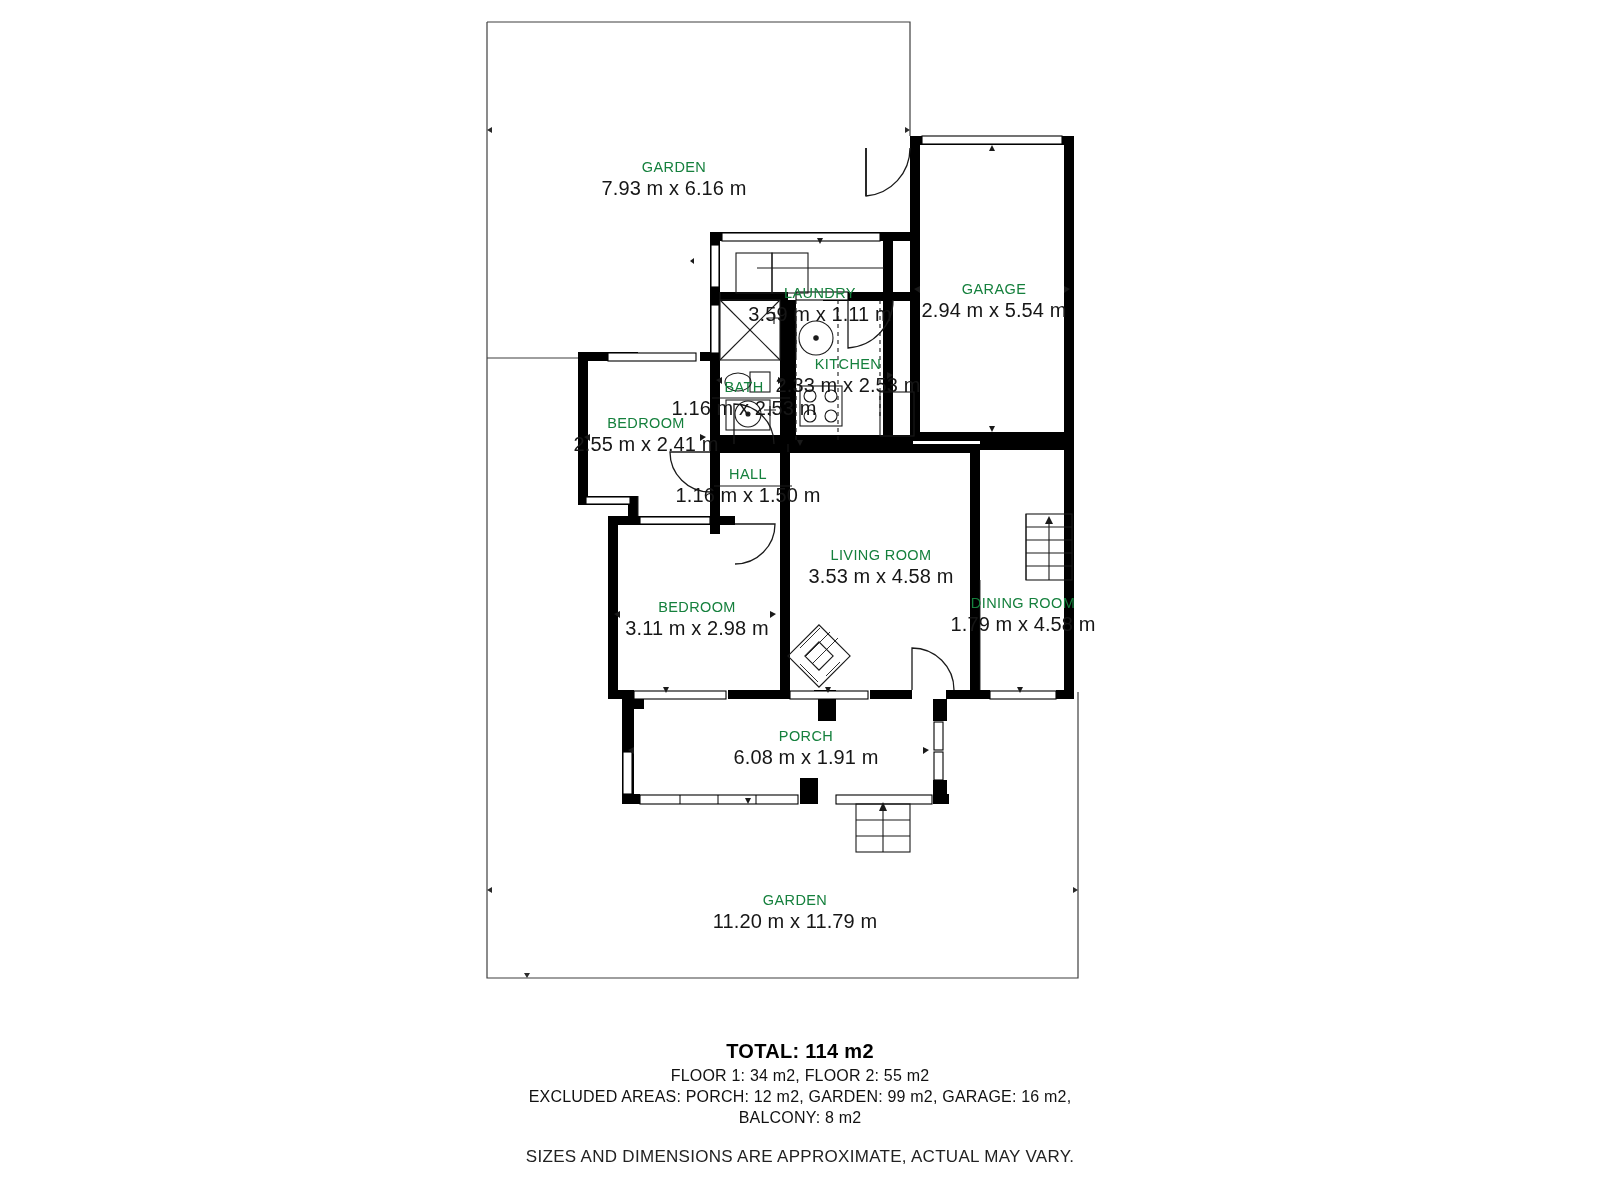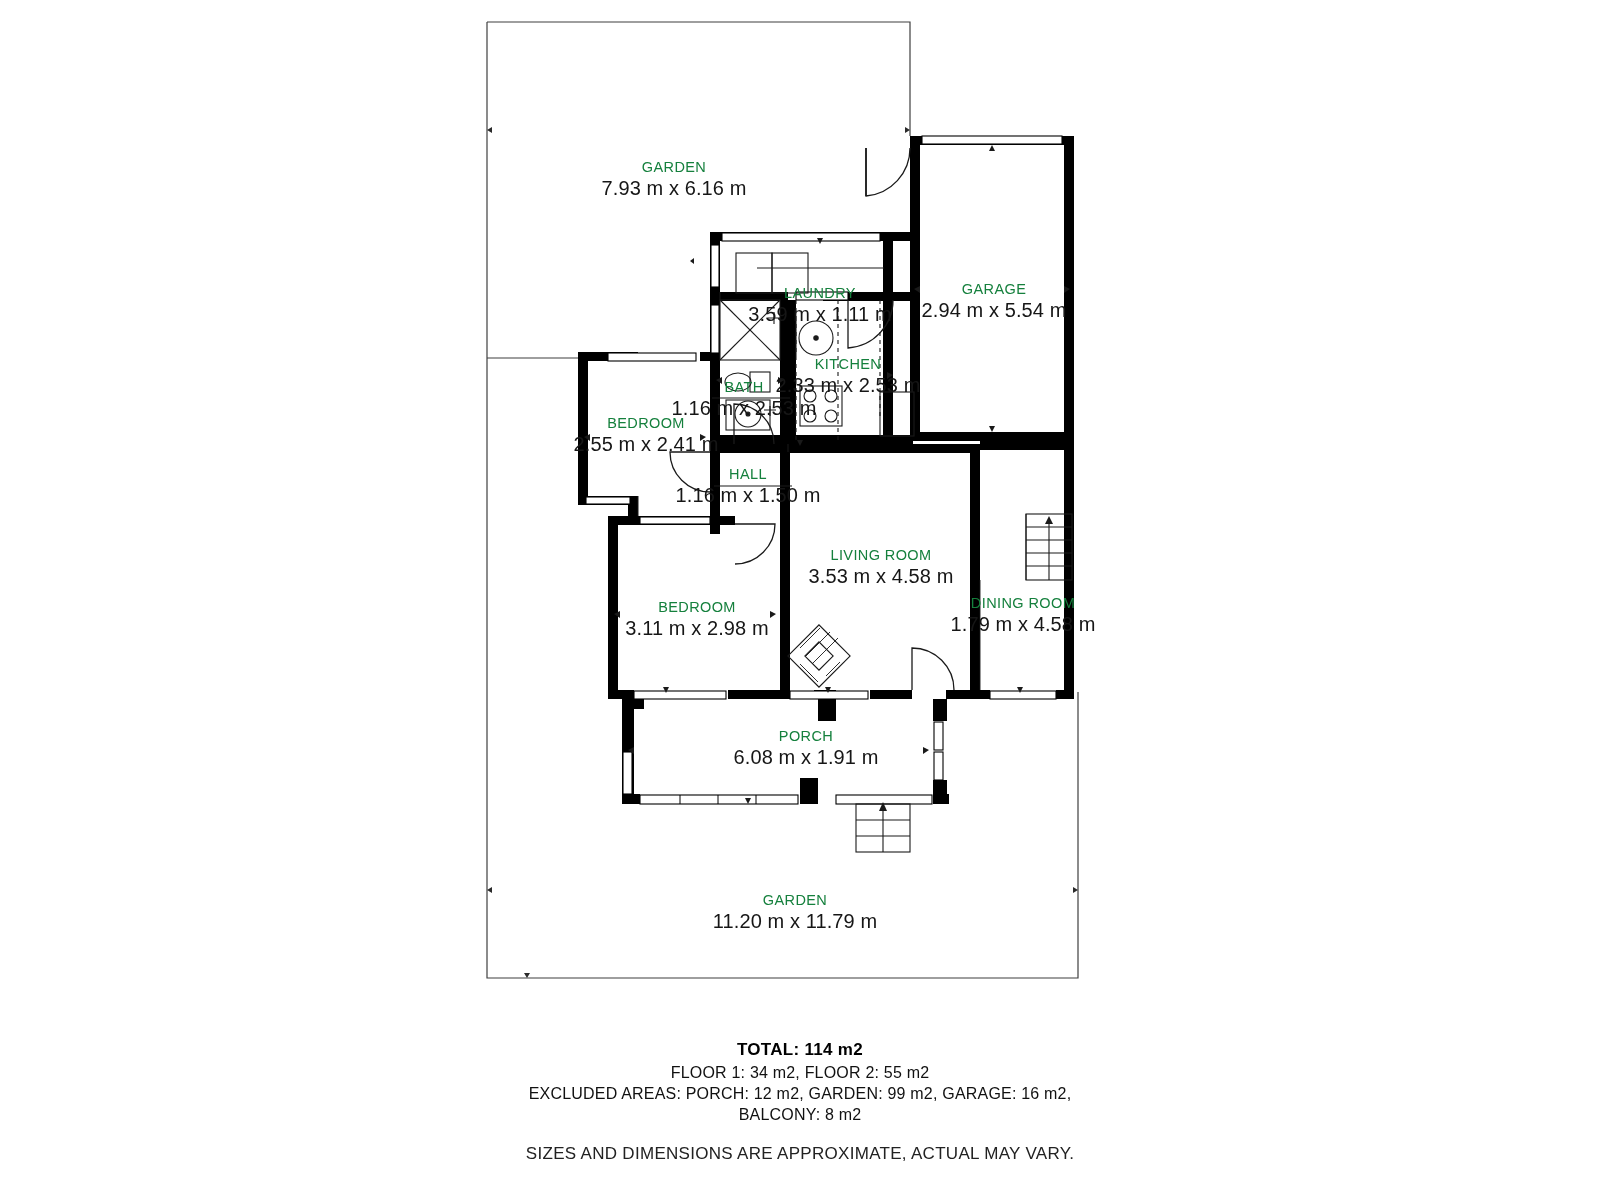--- a/index.html
+++ b/index.html
@@ -48,21 +48,21 @@
     display: block;
   }
   #summary-block {
     position: absolute;
     left: 0;
     top: 1040px;
     width: 1600px;
     text-align: center;
   }
   .summary-total {
-    font-size: 17px;
+    font-size: 20px;
     font-weight: bold;
     letter-spacing: 0.3px;
     color: #000;
     margin: 0 0 4px 0;
   }
   .summary-line {
     font-size: 16px;
     letter-spacing: 0.2px;
     color: #111;
     margin: 0 0 3px 0;

